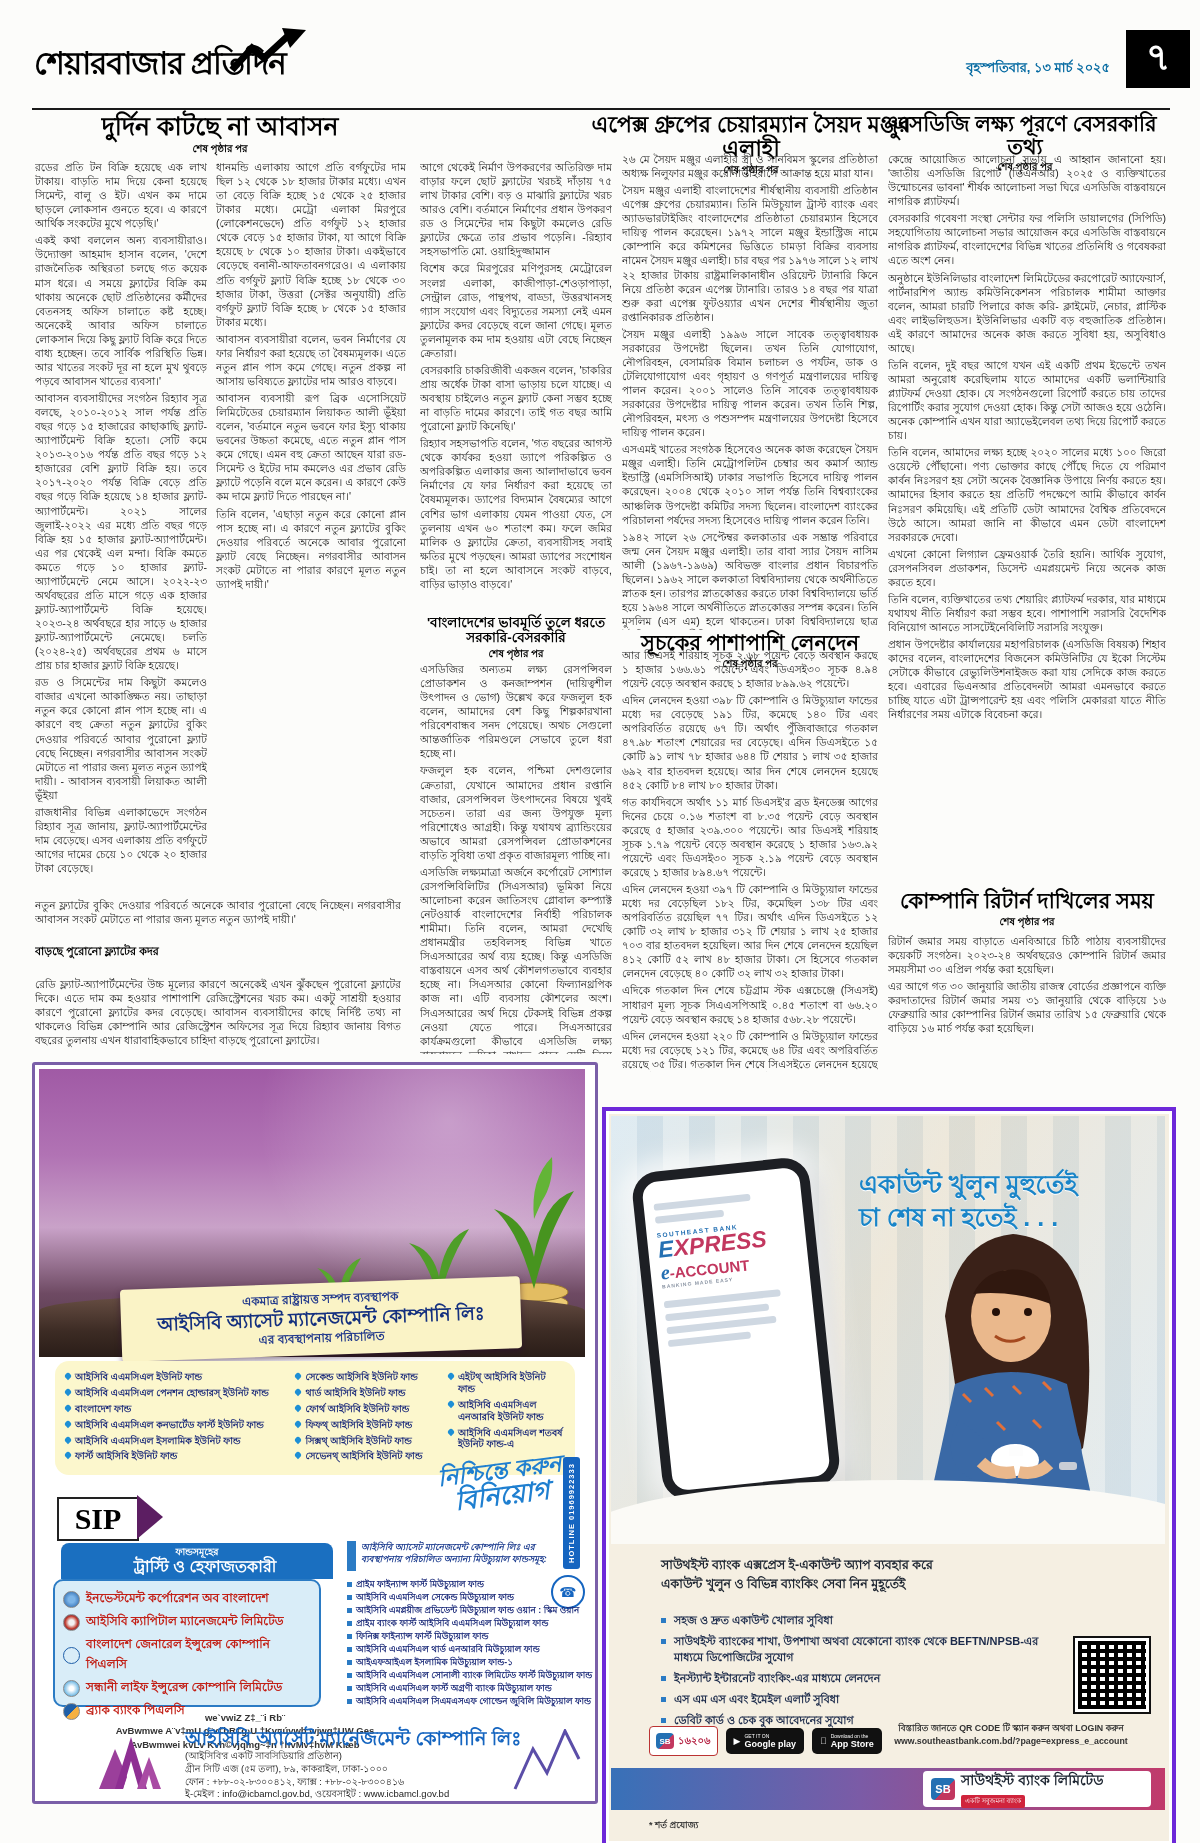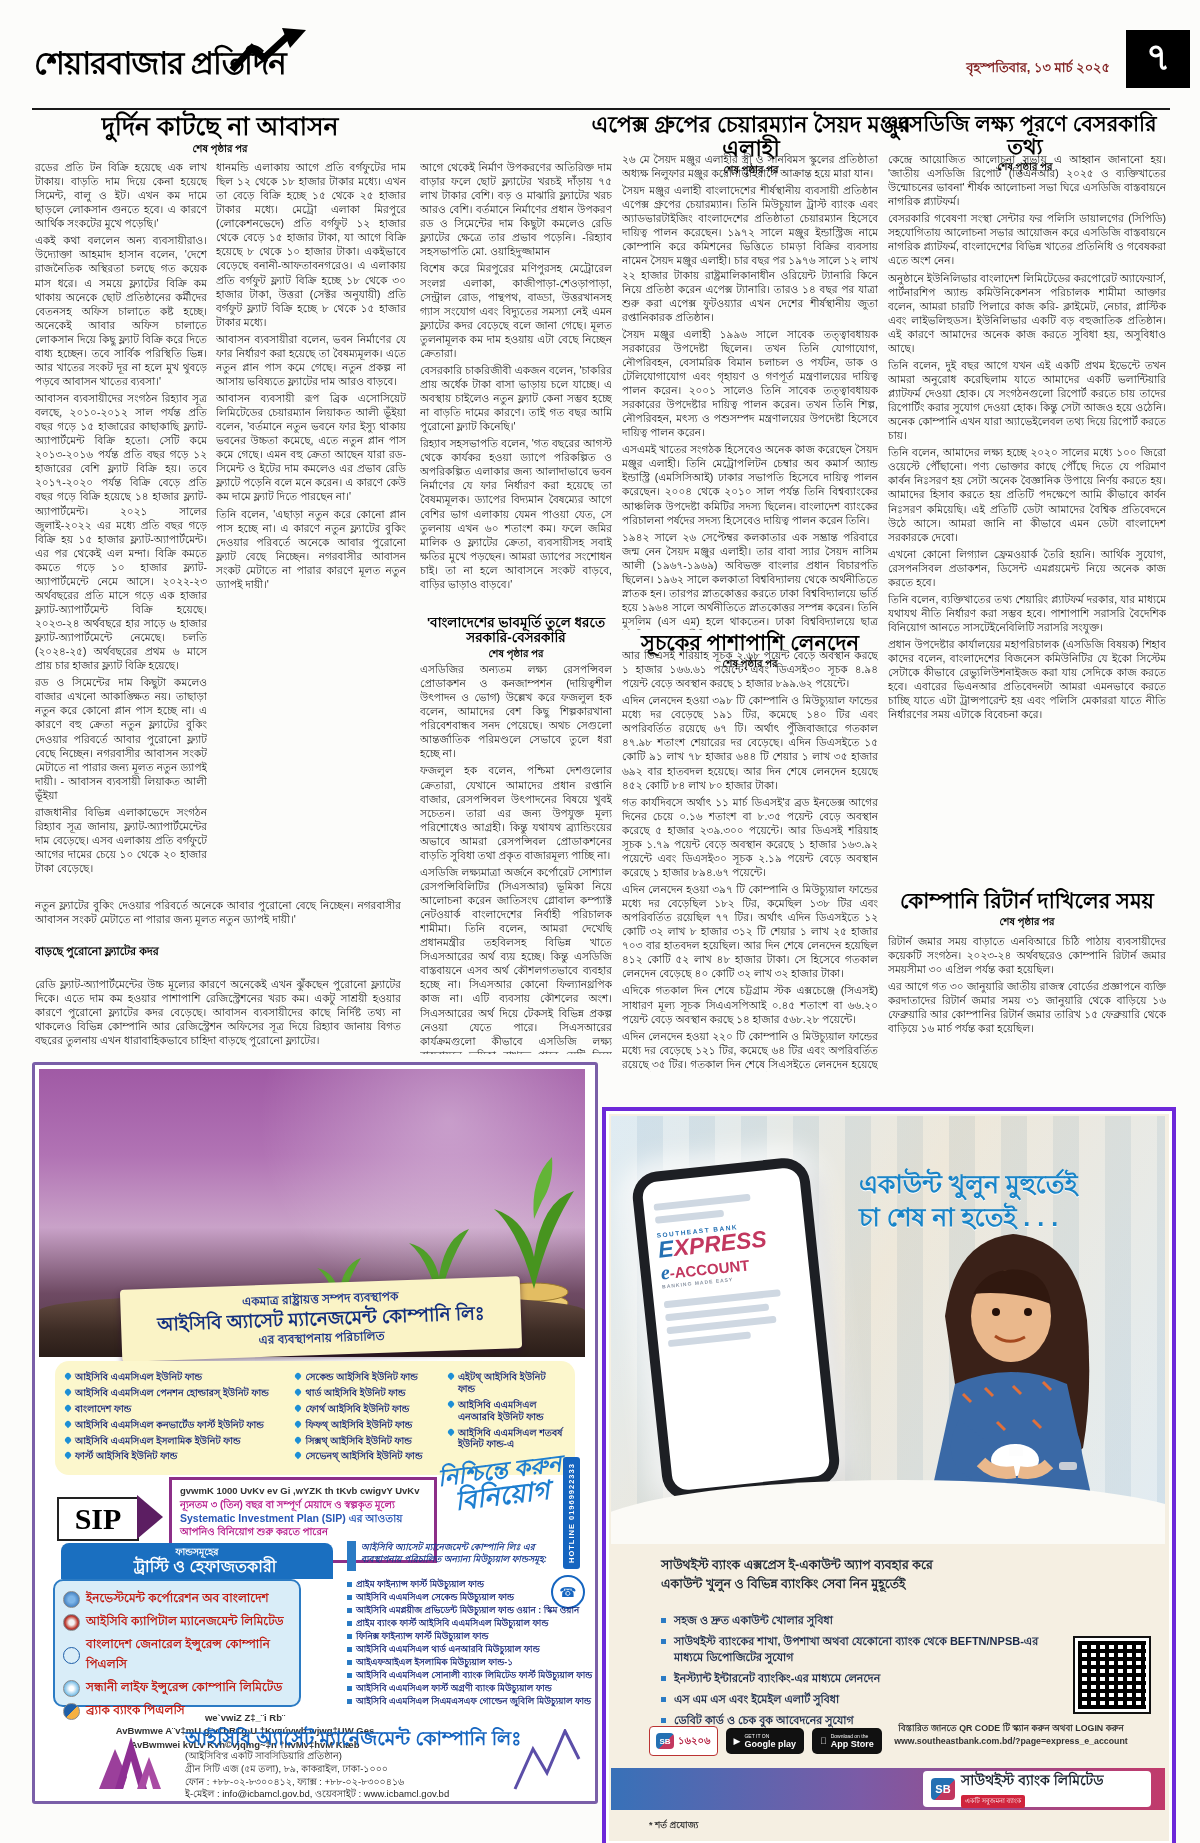--- a/index.html
+++ b/index.html
@@ -1,20 +1,20 @@
 <!DOCTYPE html>
 <html><head>
 <meta charset="utf-8">
 <style>
   html,body{margin:0;padding:0;background:#e8e8e8;font-family:"Liberation Sans","DejaVu Sans",sans-serif;}
   .page{position:relative;width:1200px;height:1843px;margin:0 auto;background:#fcfcfa;color:#141414;overflow:hidden;}
   .abs{position:absolute;}
   
   .logo-text{font-size:31px;font-weight:900;letter-spacing:-1px;color:#000;line-height:1;}
-  .date-line{font-size:13px;font-weight:700;text-align:right;color:#7f1d1d;}
+  .date-line{font-size:13px;font-weight:700;text-align:right;color:#0369a1;}
   .pagenum{background:#000;color:#fff;display:flex;align-items:center;justify-content:center;font-size:38px;font-weight:800;}
   .mast-rule{background:#1a1a1a;height:2px;}
   
   .headline{font-weight:800;color:#000;text-align:center;line-height:1.08;}
   .cont{text-align:center;font-size:10px;font-weight:700;color:#000;margin-top:1px;}
   .bodytext{font-size:10.5px;line-height:1.34;text-align:justify;color:#1b1b1b;}
   .bodytext p{margin:0 0 3px 0;}
   .subhead{font-weight:800;font-size:11px;margin:18px 0;color:#000;}
   
   .icb-ad{border:3px solid #7a5fa8;background:#fff;border-radius:3px;}
@@ -54,21 +54,21 @@
   .hotline{position:absolute;left:528px;top:392px;width:17px;height:112px;background:#1565c0;color:#fff;
     writing-mode:vertical-rl;transform:rotate(180deg);font-size:7.5px;font-weight:700;letter-spacing:1px;
     display:flex;align-items:center;justify-content:center;border-radius:3px;}
   .phone-circ{position:absolute;left:516px;top:510px;width:30px;height:30px;border-radius:50%;
     border:2px solid #1565c0;background:#fff;display:flex;align-items:center;justify-content:center;
     font-size:14px;color:#1565c0;}
   .trustee-head{position:absolute;left:26px;top:478px;width:272px;height:36px;background:#1a6fc0;color:#fff;
     border-radius:8px 8px 0 0;display:flex;flex-direction:column;align-items:center;justify-content:center;line-height:1.2;}
   .trustee-head .t1{font-size:9.5px;font-weight:700;}
   .trustee-head .t2{font-size:16px;font-weight:800;margin-left:16px;}
-  .trustee-box{position:absolute;left:18px;top:514px;width:248px;height:128px;background:#d9edf8;
+  .trustee-box{position:absolute;left:18px;top:514px;width:268px;height:128px;background:#d9edf8;
     border:2px solid #2b7bc4;border-radius:10px;padding:5px 8px;box-sizing:border-box;}
   .trustee{display:flex;align-items:center;gap:6px;margin:3px 0;}
   .t-icon{width:15px;height:15px;border-radius:50%;flex:0 0 15px;border:1px solid #888;}
   .trustee:nth-child(1) .t-icon{background:radial-gradient(circle,#7db5e8 30%,#1f5fa8);}
   .trustee:nth-child(2) .t-icon{background:radial-gradient(circle,#f2f2f2 25%,#c0392b 60%,#1f3a93);}
   .trustee:nth-child(3) .t-icon{background:#d9edf8;border-color:#1f5fa8;}
   .trustee:nth-child(4) .t-icon{background:radial-gradient(circle,#fff 20%,#1e90d6);}
   .trustee:nth-child(5) .t-icon{background:linear-gradient(135deg,#1f5fa8 50%,#f5b041 50%);}
   .trustee span.tl{font-size:12px;font-weight:800;color:#c22017;}
   .contact-note{position:absolute;left:40px;top:646px;width:340px;text-align:center;font-size:9.5px;
@@ -327,26 +327,20 @@
           </div>
           <div class="fund">
             <span class="drop"></span>
             <span>আইসিবি এএমসিএল শতবর্ষ ইউনিট ফান্ড-এ</span>
           </div>
         </div>
     </div>
 
     <div class="sip-label">SIP</div>
     <div class="sip-arrow"></div>
-    <div class="sip-box">
-      <div class="s1">gvwmK 1000 UvKv ev Gi ,wYZK th tKvb cwigvY UvKv</div>
-      <div class="s2">ন্যূনতম ৩ (তিন) বছর বা সম্পূর্ণ মেয়াদে ও স্বল্পকৃত মূল্যে</div>
-      <div class="s3">Systematic Investment Plan (SIP) এর আওতায়</div>
-      <div class="s4">আপনিও বিনিয়োগ শুরু করতে পারেন</div>
-    </div>
 
     <div class="icb-script">
       <div style="font-size:23px;">নিশ্চিন্তে করুন</div>
       <div style="font-size:26px;margin-left:14px;">বিনিয়োগ</div>
     </div>
 
     <div class="hotline">HOTLINE 01969922333</div>
     <div class="phone-circ">☎</div>
 
     <div class="trustee-head">

